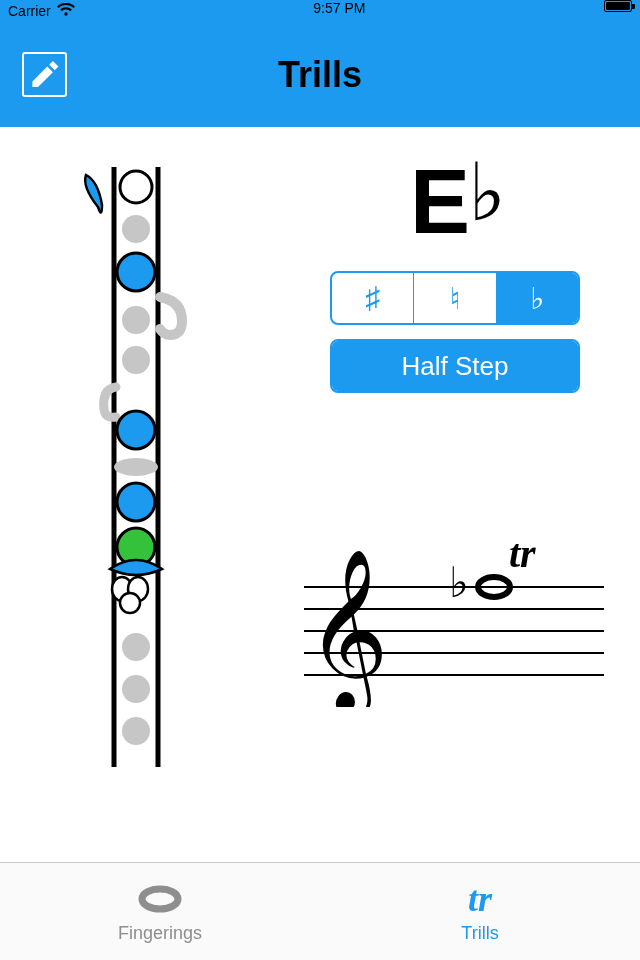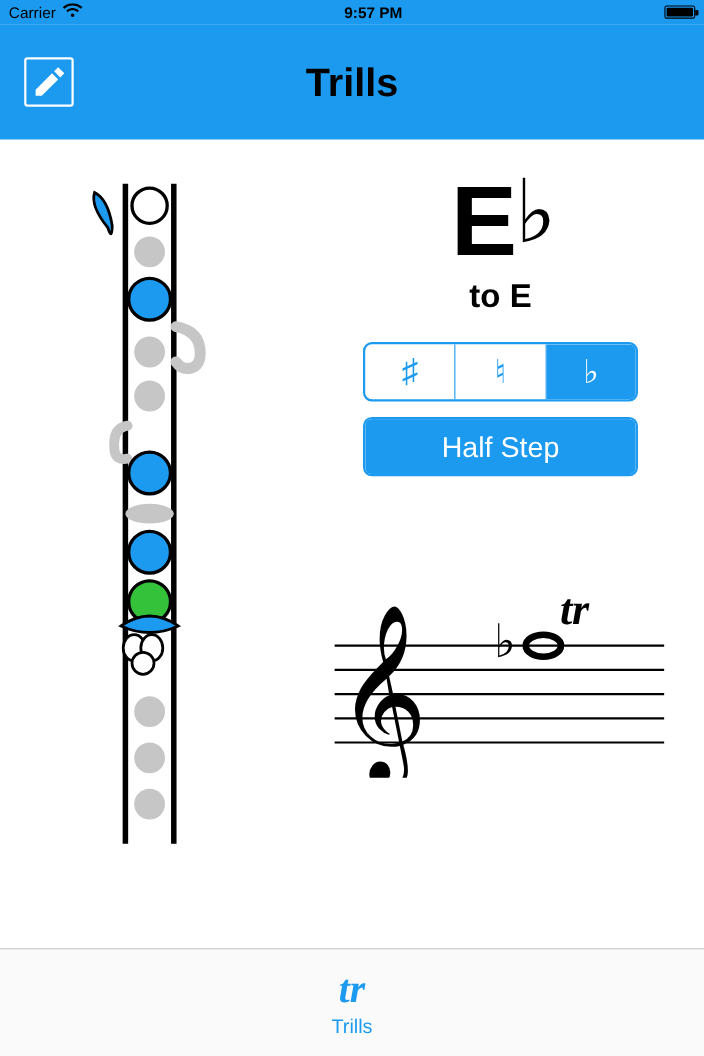--- a/index.html
+++ b/index.html
@@ -1,17 +1,17 @@
 <!DOCTYPE html>
 <html><head>
 <meta charset="utf-8">
 <style>
   * { box-sizing: border-box; margin: 0; padding: 0; }
   html, body { width: 640px; height: 960px; font-family: -apple-system, "Helvetica Neue", Helvetica, Arial, sans-serif; background: #fff; overflow: hidden; }
-  .status-bar { height: 22px; background: #1b9af0; display: flex; align-items: center; justify-content: space-between; padding: 0 8px; color: #000; font-size: 14px; font-weight: 500; gap: 44px; }
+  .status-bar { height: 22px; background: #1b9af0; display: flex; justify-content: space-between; padding: 0 8px; color: #000; font-size: 14px; font-weight: 500; gap: 44px; }
   .status-left { display: flex; align-items: center; gap: 6px; }
   .wifi { display:inline-block; }
   .battery { width: 28px; height: 12px; border: 1.5px solid #000; border-radius: 2px; position: relative; }
   .battery::after { content:""; position:absolute; right:-4px; top:3px; width:2.5px; height:5px; background:#000; border-radius:0 1px 1px 0; }
   .battery-fill { position:absolute; left:1px; top:1px; bottom:1px; right:1px; background:#000; border-radius:1px;}
   .nav-bar { height: 105px; background: #1b9af0; display:flex; align-items:center; }
   .nav-title { position:absolute; left:0; right:0; text-align:center; font-size:36px; font-weight:700; color:#000; pointer-events:none; }
   .compose-btn { margin-left:22px; width:45px; height:45px; border:2px solid #fff; border-radius:3px; display:flex; align-items:center; justify-content:center; position:relative; }
   .content { position:relative; height: calc(960px - 22px - 105px - 98px); background:#fff; }
   .note-display { position:absolute; right:60px; top:30px; text-align:center; width:250px;}
@@ -36,21 +36,21 @@
 
 <div class="status-bar">
   <div class="status-left">
     <span>Carrier</span>
     <span class="wifi">
       <svg width="18" height="13" viewBox="0 0 18 13">
           <path d="M9 12.5c.9 0 1.6-.7 1.6-1.6S9.9 9.3 9 9.3s-1.6.7-1.6 1.6.7 1.6 1.6 1.6zm-4.3-4.3c2.4-2.4 6.2-2.4 8.6 0l1.5-1.5c-3.2-3.2-8.4-3.2-11.6 0l1.5 1.5zM1.5 5C5.6.9 12.4.9 16.5 5L18 3.5C13-1.2 5-1.2 0 3.5L1.5 5z" fill="#000"></path>
         </svg>
     </span>
   </div>
-  <span style="font-weight:700;">9:57 PM</span>
+  <span style="font-weight:400;">9:57 PM</span>
   <div class="battery">
       <div class="battery-fill"></div>
     </div>
 </div>
 
 <div class="nav-bar" style="position:relative;">
   <div class="compose-btn">
     <svg width="44" height="44" viewBox="0 0 44 44">
       <path d="M31 7l6 6-4 4-6-6 4-4zm-6 6l6 6-16 16H9v-6l16-16z" fill="#fff"></path>
     </svg>
@@ -99,21 +99,20 @@
       <circle cx="56" cy="532" r="14" fill="#c6c6c6"></circle>
       <circle cx="56" cy="574" r="14" fill="#c6c6c6"></circle>
     </svg>
   </div>
 
   <div class="note-display">
     <div class="big-note">
       <span>E</span>
         <span class="flat-big">♭</span>
     </div>
-    <div class="to-note">to E</div>
 
     <div class="segmented">
       <div>♯</div>
       <div>♮</div>
       <div class="active">♭</div>
     </div>
 
     <div class="segmented two">
       <div class="active">Half Step</div>
     </div>
@@ -134,17 +133,25 @@
 
       <ellipse cx="190" cy="60" rx="16" ry="10" fill="none" stroke="#000" stroke-width="6"></ellipse>
 
       <text x="205" y="40" font-size="40" font-style="italic" font-weight="700" font-family="serif">tr</text>
     </svg>
   </div>
 
 </div>
 
 <div class="tab-bar">
+  <div class="tab-item">
+    <div class="tab-icon">
+      <svg width="44" height="32" viewBox="0 0 44 32">
+          <ellipse cx="22" cy="16" rx="18" ry="10" fill="none" stroke="#8e8e8e" stroke-width="7"></ellipse>
+        </svg>
+    </div>
+    <span>Fingerings</span>
+  </div>
   <div class="tab-item active">
     <div class="tab-icon" style="font-style:italic;font-weight:700;font-size:36px;font-family:serif;color:#1b9af0;">tr</div>
     <span>Trills</span>
   </div>
 </div>
 
 </body></html>

